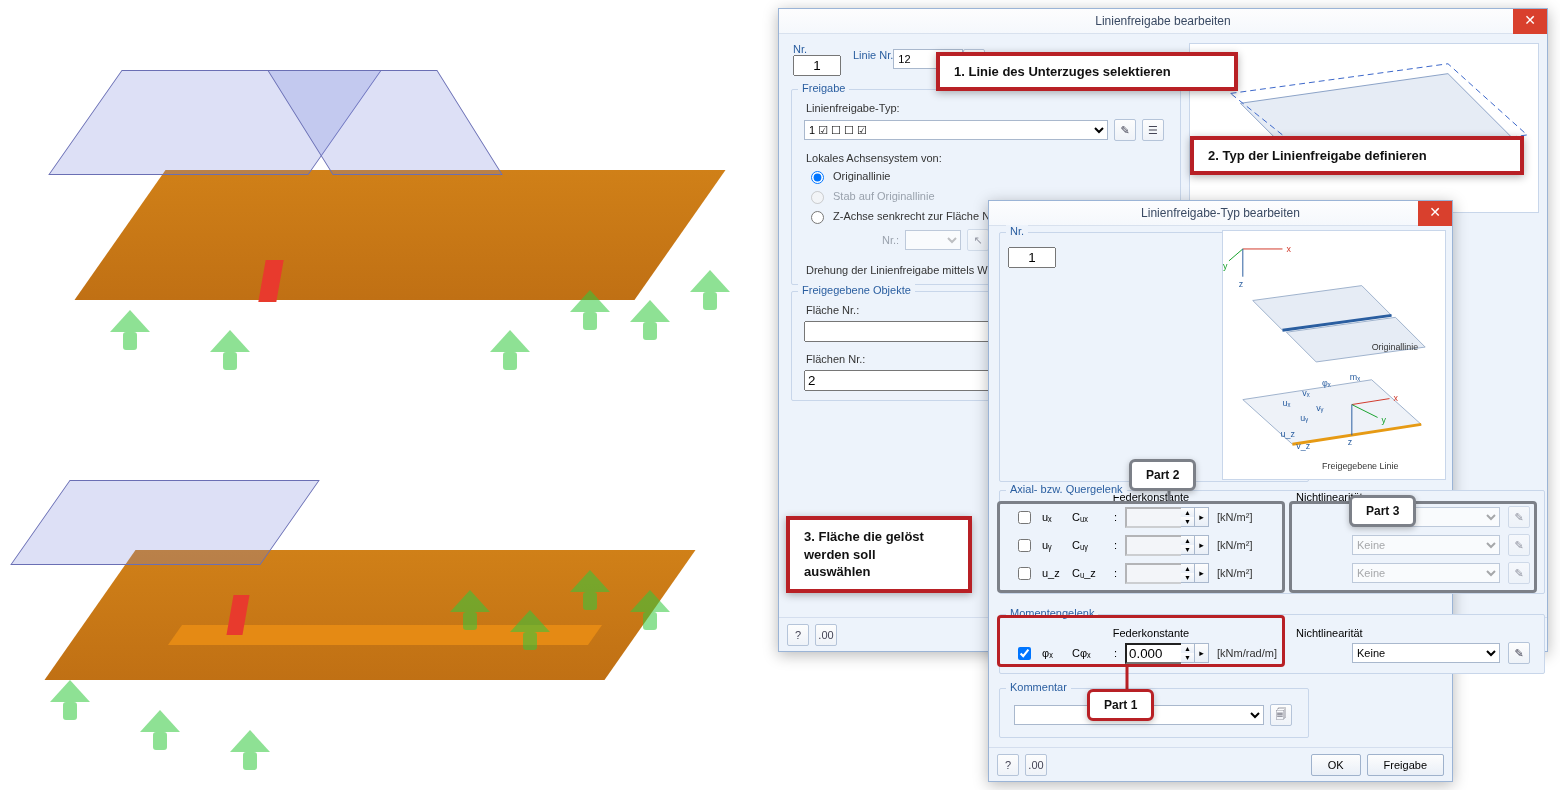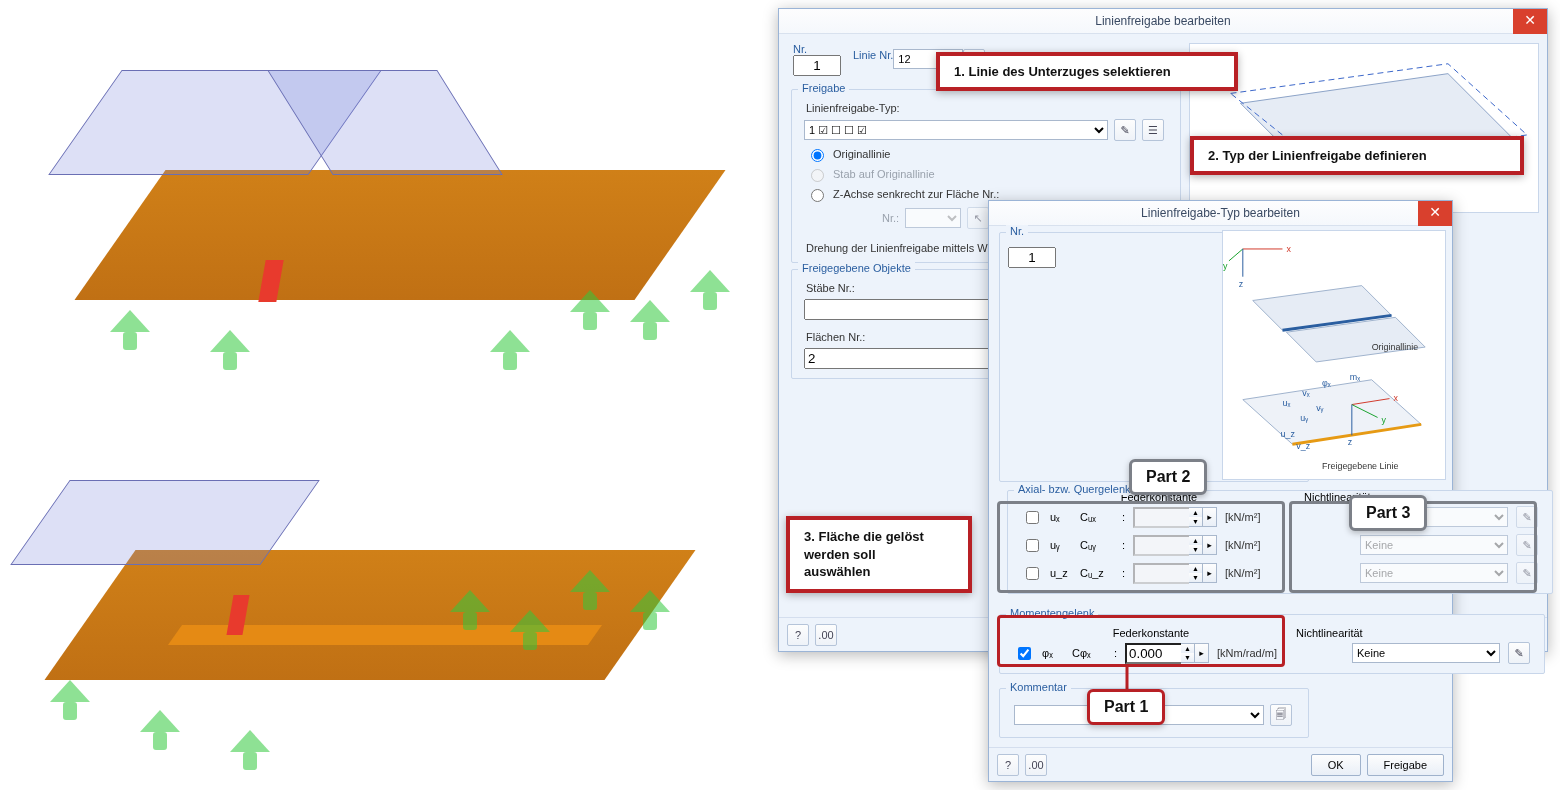--- a/index.html
+++ b/index.html
@@ -83,21 +83,21 @@
   .radio-row { display:flex; align-items:center; gap:6px; padding:2px 10px; font-size:11px; color:#333;}
   .radio-row.disabled { color:#9aa2ad; }
 
   .callout {
     position:absolute; background:#fff; border:4px solid #b82025;
     padding:8px 14px; font-weight:bold; font-size:13px; color:#111;
     box-shadow:0 2px 8px rgba(0,0,0,.3);
   }
   .part-callout {
     position:absolute; background:#fff; border:3px solid #7c8088;
-    border-radius:6px; padding:6px 14px; font-weight:bold; font-size:16px; color:#111;
+    border-radius:6px; padding:6px 14px; font-weight:bold; font-size:12px; color:#111;
     box-shadow:0 2px 6px rgba(0,0,0,.25);
     z-index: 50;
   }
   .highlight-red { position:absolute; border:3px solid #b82025; border-radius:4px; pointer-events:none; z-index: 40;}
   .highlight-grey { position:absolute; border:3px solid #7c8088; border-radius:4px; pointer-events:none; z-index: 40;}
   .spinner {
     display:inline-flex; align-items:center;
   }
   .spinner input.num { width:56px; border-right:none; }
   .spin-btns{
@@ -179,20 +179,21 @@
     <div class="groupbox" style="padding:10px 4px 6px; margin-top:10px; width:390px;">
       <div class="gtitle">Freigabe</div>
       <div class="small-note">Linienfreigabe-Typ:</div>
       <div class="field-row">
          <select style="width:304px">
            <option>1   ☑ ☐ ☐   ☑</option>
          </select>
          <div class="iconbtn">✎</div>
          <div class="iconbtn">☰</div>
       </div>
+      <div class="small-note" style="margin-top:6px;">Lokales Achsensystem von:</div>
       <div class="radio-row">
           <input type="radio" checked="" style="">
           <span>Originallinie</span>
         </div>
       <div class="radio-row disabled">
           <input type="radio" disabled="" style="">
           <span>Stab auf Originallinie</span>
         </div>
       <div class="radio-row">
           <input type="radio" style="">
@@ -201,21 +202,21 @@
       <div class="field-row" style="padding-left:86px;">
           <span style="color:#9aa2ad">Nr.:</span>
           <select style="width:56px;color:#aaa" disabled=""><option></option></select>
           <div class="iconbtn" style="opacity:.5">↖</div>
       </div>
       <div class="small-note" style="margin-top:8px">Drehung der Linienfreigabe mittels Winkel</div>
     </div>
 
     <div class="groupbox" style="padding:10px 4px 6px; width:390px;">
       <div class="gtitle">Freigegebene Objekte</div>
-      <div class="small-note">Stäbe Nr.:</div>
+      <div class="small-note">Fläche Nr.:</div>
       <div class="field-row">
           <input class="num" style="width: 340px; text-align: left;" value="">
         </div>
       <div class="small-note" style="margin-top:6px;">Flächen Nr.:</div>
       <div class="field-row">
           <input class="num" style="width: 340px; text-align: left;" value="2">
         </div>
     </div>
   </div>
 
@@ -270,21 +271,21 @@
         <text x="74" y="220" fill="#2a5ea0">v_z</text>
         <line x1="130" y1="175" x2="168" y2="169" stroke="#d13a2c"></line>
           <text x="172" y="171" fill="#d13a2c">x</text>
         <line x1="130" y1="175" x2="156" y2="188" stroke="#18a22e"></line>
           <text x="160" y="194" fill="#18a22e">y</text>
         <line x1="130" y1="175" x2="130" y2="206" stroke="#2a5ea0"></line>
           <text x="126" y="216" fill="#2a5ea0">z</text>
       </svg>
     </div>
 
-    <div class="groupbox" style="position:absolute; left:12px; top:262px; width:546px; padding:0 6px 6px;">
+    <div class="groupbox" style="position:absolute; left:4px; top:262px; width:546px; padding:0 6px 6px;">
       <div class="gtitle">Axial- bzw. Quergelenk</div>
       <div style="display:flex;">
         <div style="width:290px;text-align:center;font-size:11px;">Federkonstante</div>
         <div style="flex:1;font-size:11px;">Nichtlinearität</div>
       </div>
 
       <div id="axial-rows">
           <div class="field-row" style="gap: 8px;">
             <input type="checkbox" style="">
             <span style="width:22px">uₓ</span>

